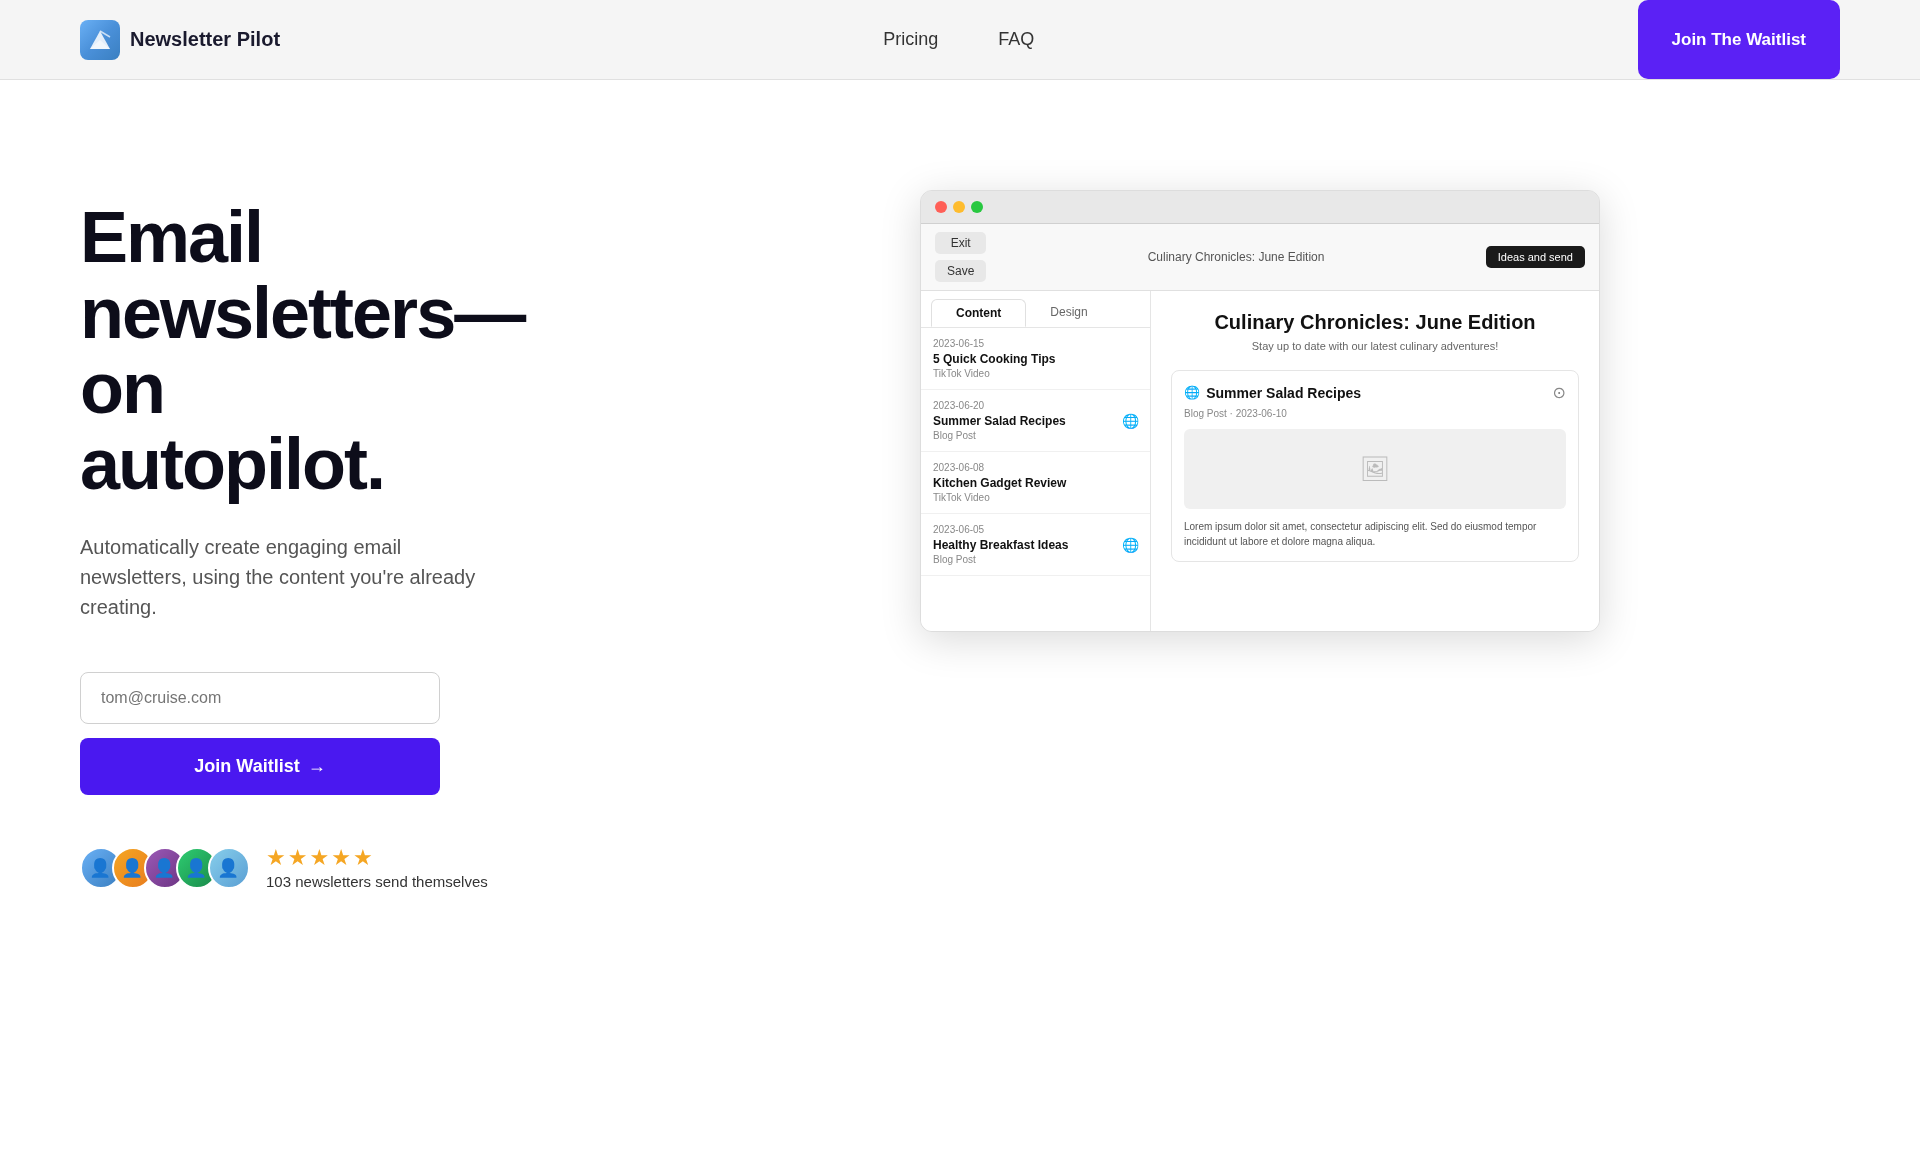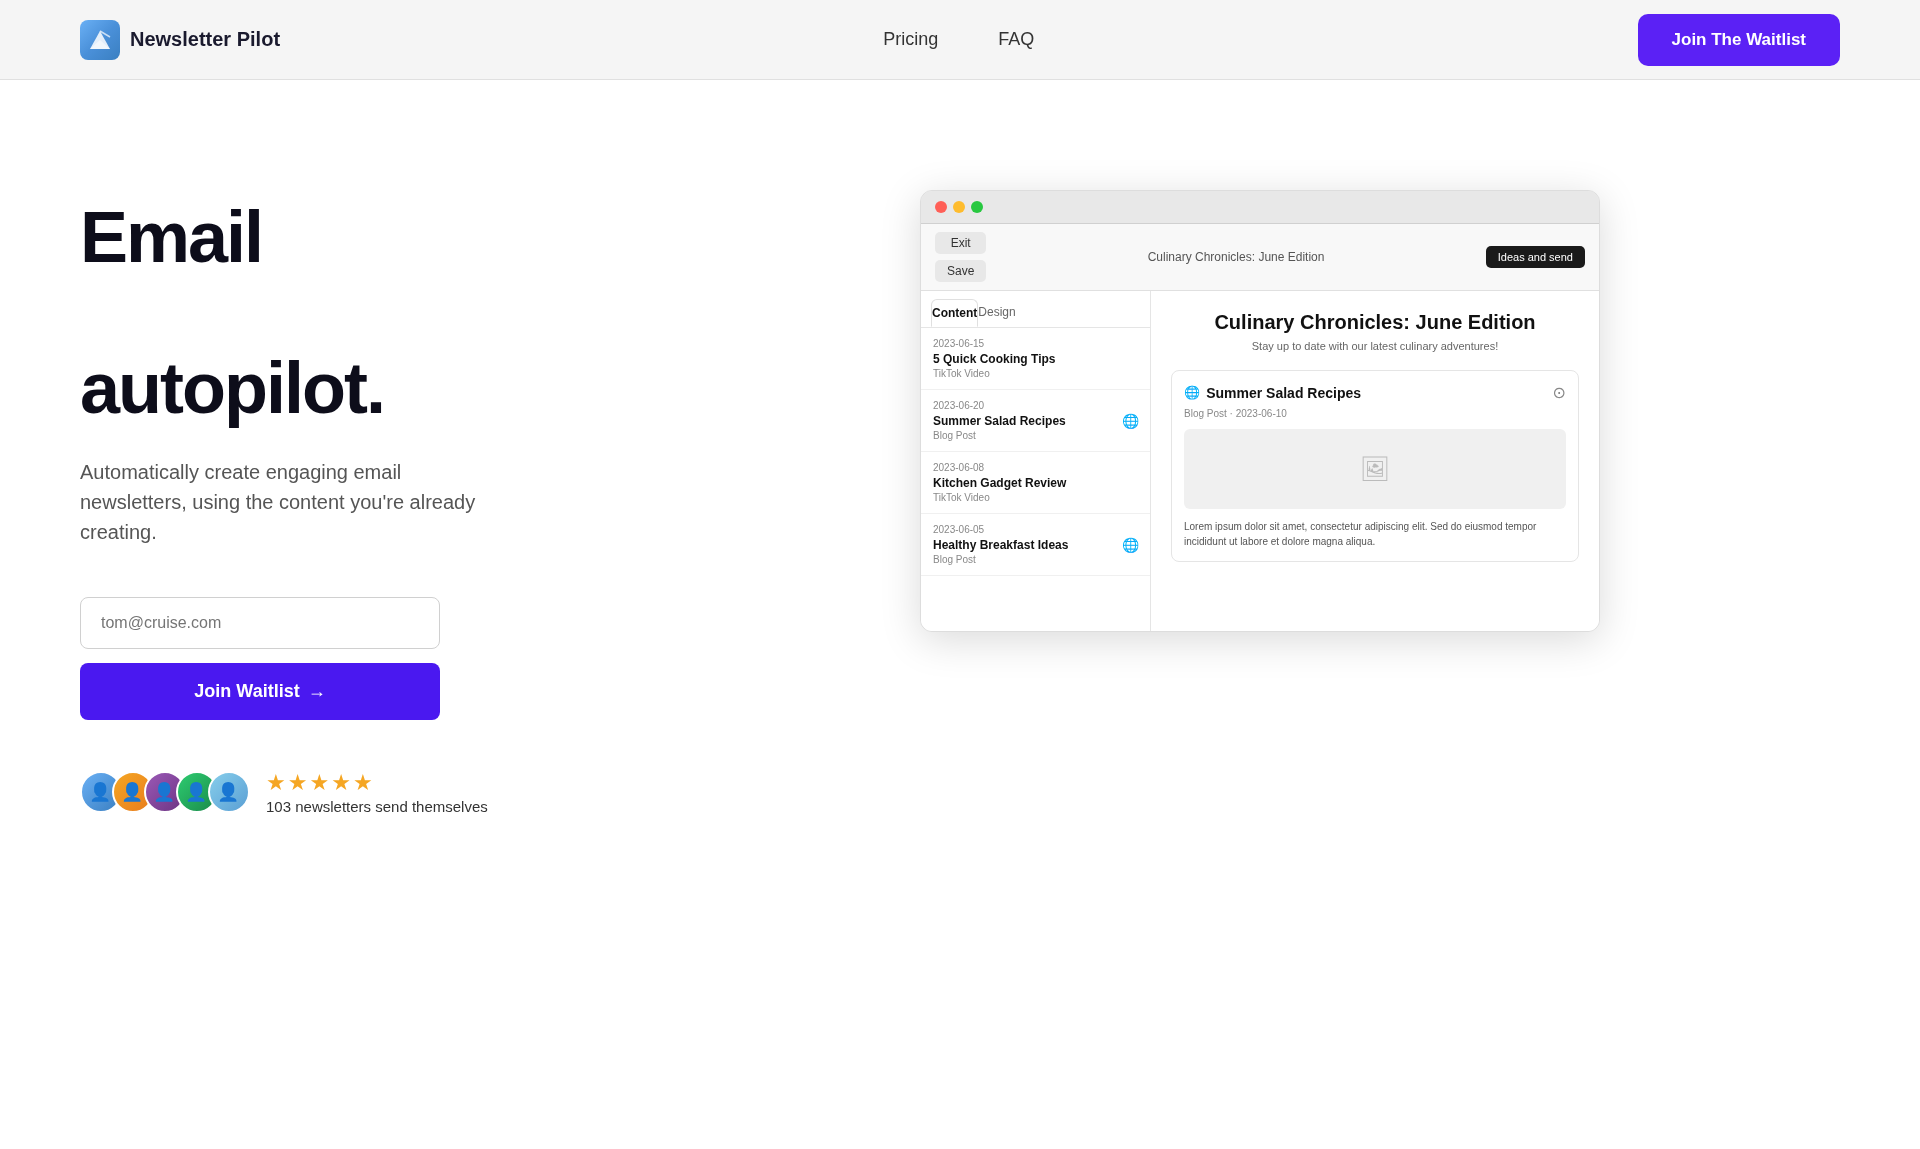--- a/index.html
+++ b/index.html
@@ -7,21 +7,20 @@
       font-family: -apple-system, BlinkMacSystemFont, 'Segoe UI', Helvetica, Arial, sans-serif;
       background: #f5f5f5;
       min-height: 1149px;
     }
 
     
     .header {
       background: #f5f5f5;
       border-bottom: 1px solid #e0e0e0;
       display: flex;
-      align-items: center;
       justify-content: space-between;
       padding: 0 80px;
       height: 80px;
     }
     .logo-area {
       display: flex;
       align-items: center;
       gap: 10px;
     }
     .logo-icon {
@@ -238,21 +237,21 @@
       border-right: 1px solid #e5e5e5;
       overflow: hidden;
     }
     .panel-tabs {
       display: flex;
       padding: 8px 10px 0;
       gap: 0;
       border-bottom: 1px solid #e5e5e5;
     }
     .panel-tab {
-      padding: 6px 0;
+      padding: 6px 24px;
       font-size: 12px;
       cursor: pointer;
       color: #666;
       border-radius: 6px 6px 0 0;
     }
     .panel-tab.active {
       background: #fff;
       color: #111;
       font-weight: 600;
       border: 1px solid #e0e0e0;
@@ -372,21 +371,21 @@
   </nav>
 
   <button class="cta-button">Join The Waitlist</button>
 </header>
 
 <main class="main">
 
   <div class="left-col">
     <h1 class="hero-title">
       <span>Email</span><br>
-      <br>
+      <span>newsletters—on</span><br>
       <span>autopilot.</span>
     </h1>
     <p class="hero-sub">Automatically create engaging email newsletters, using the content you're already creating.</p>
 
     <input class="email-input" type="email" placeholder="tom@cruise.com" style="">
 
     <button class="join-btn">
       <span>Join Waitlist</span>
       <span>→</span>
     </button>

